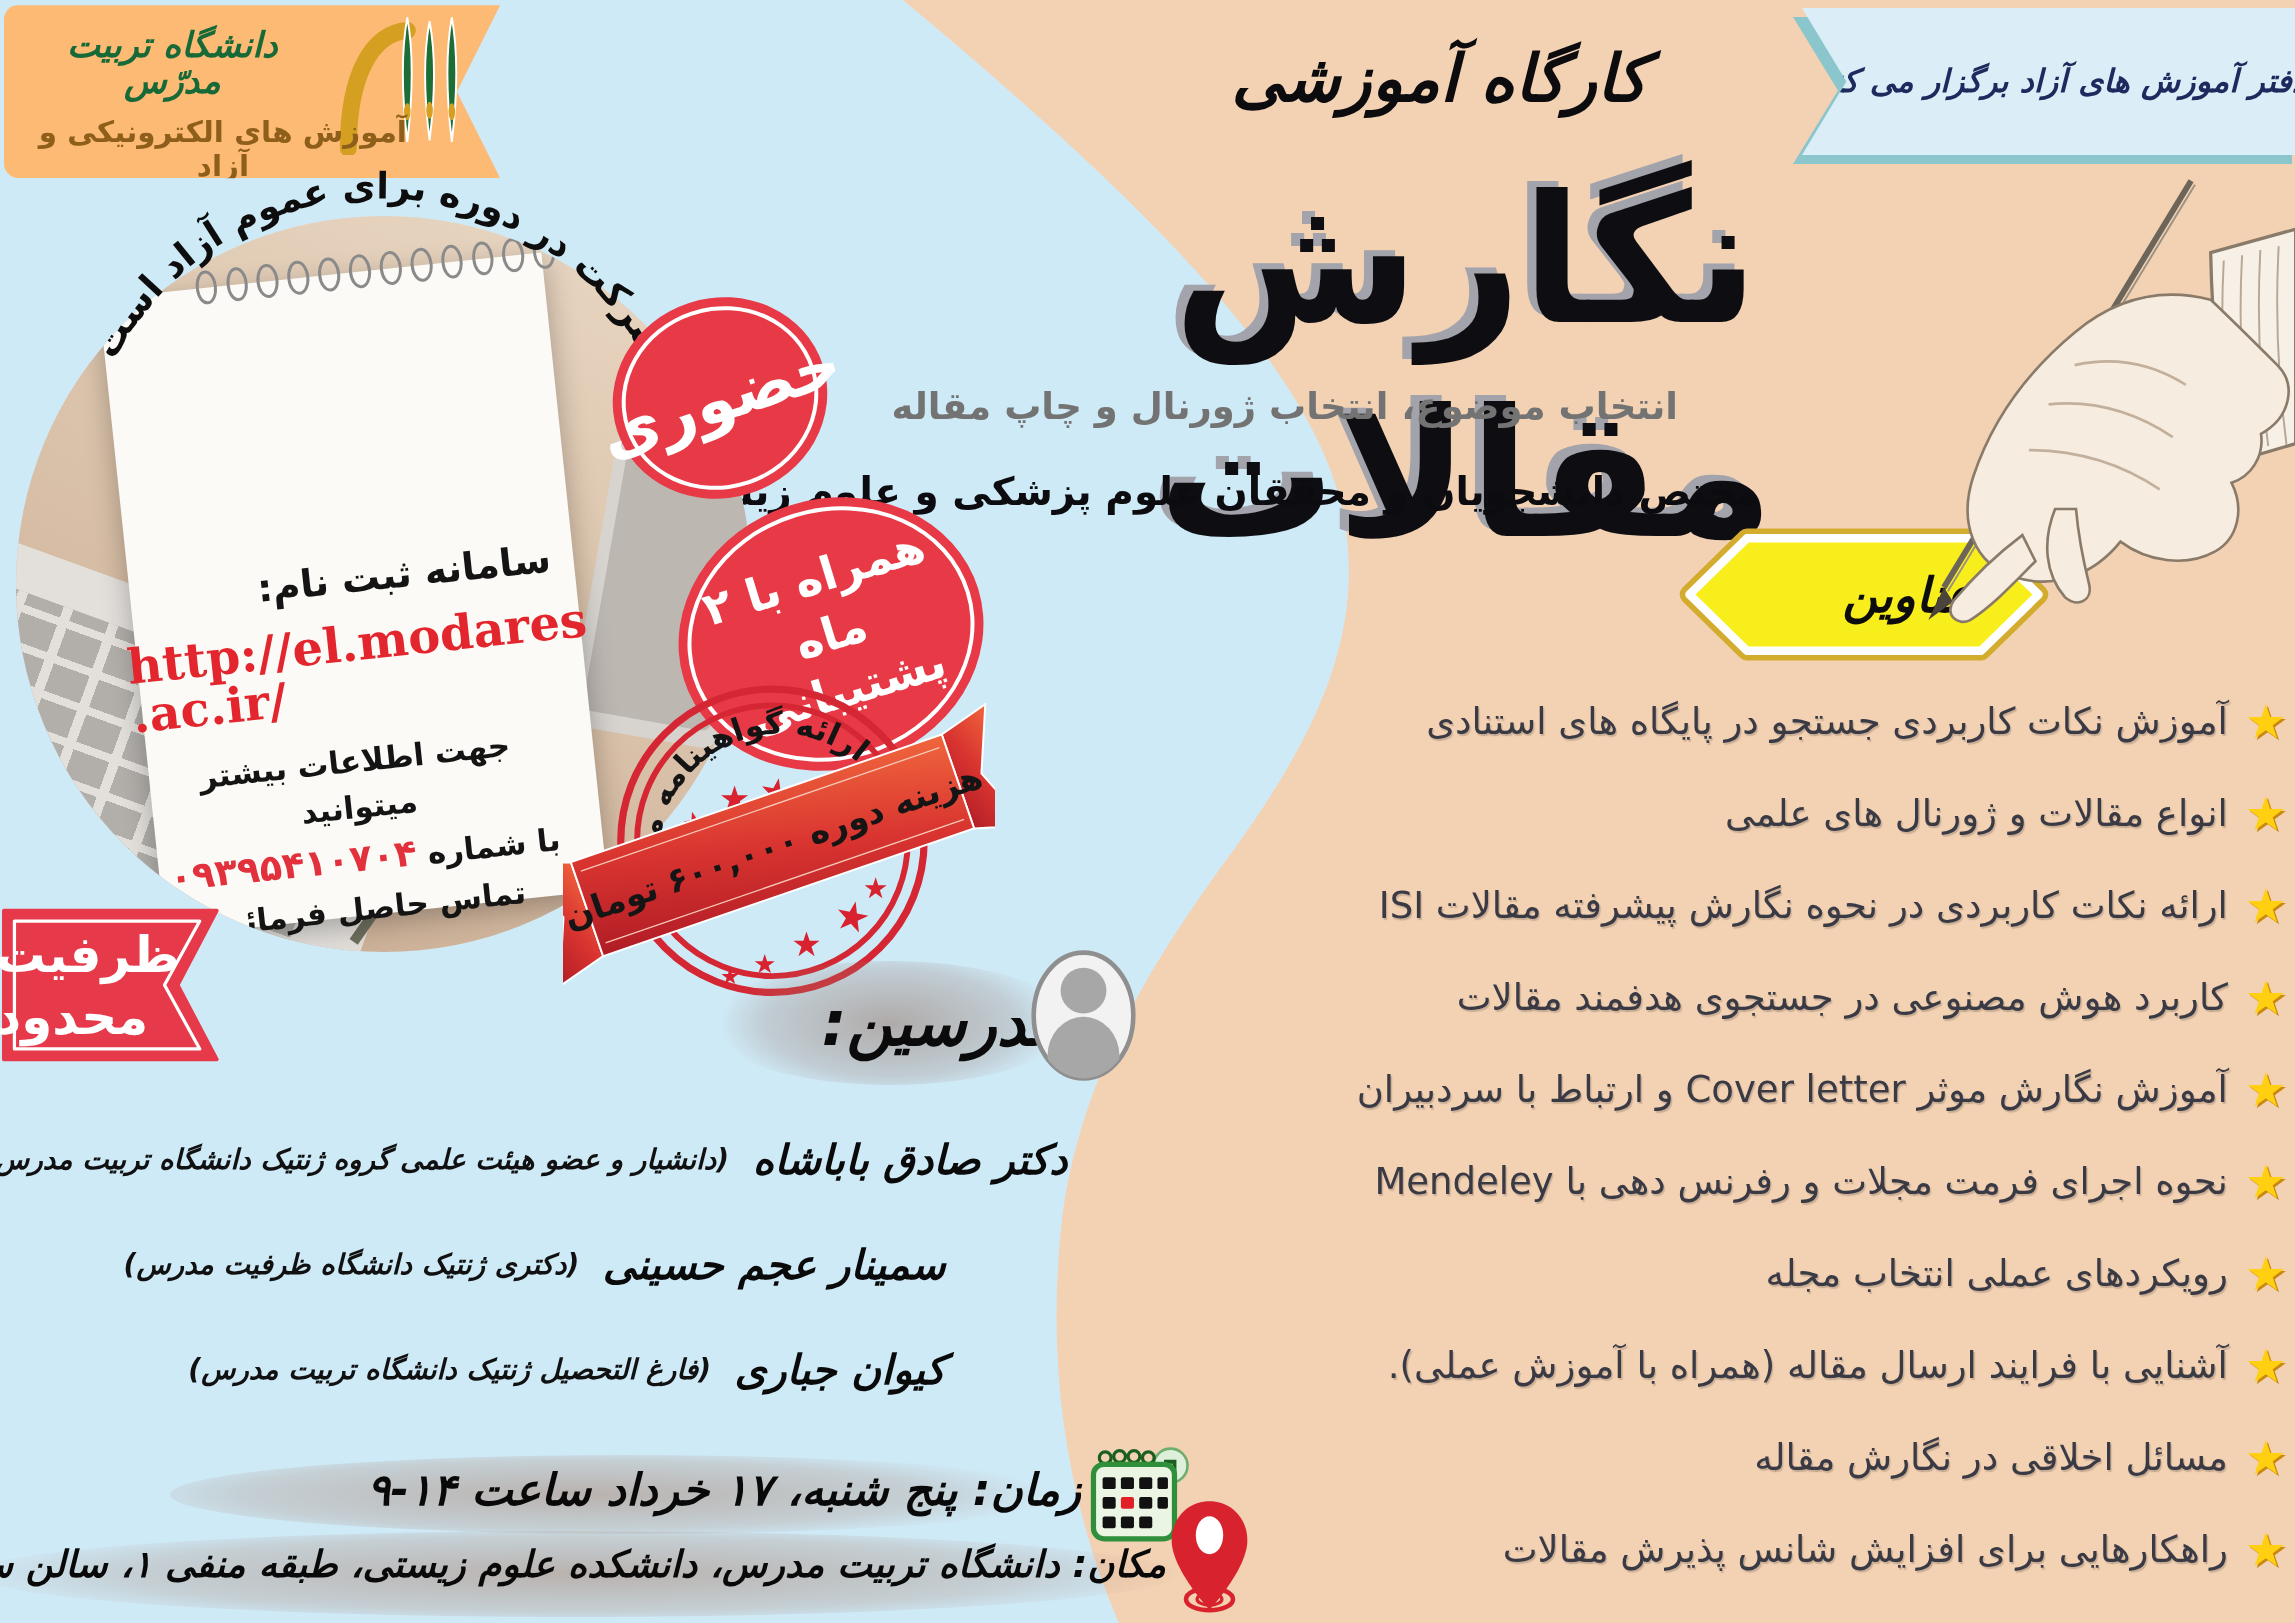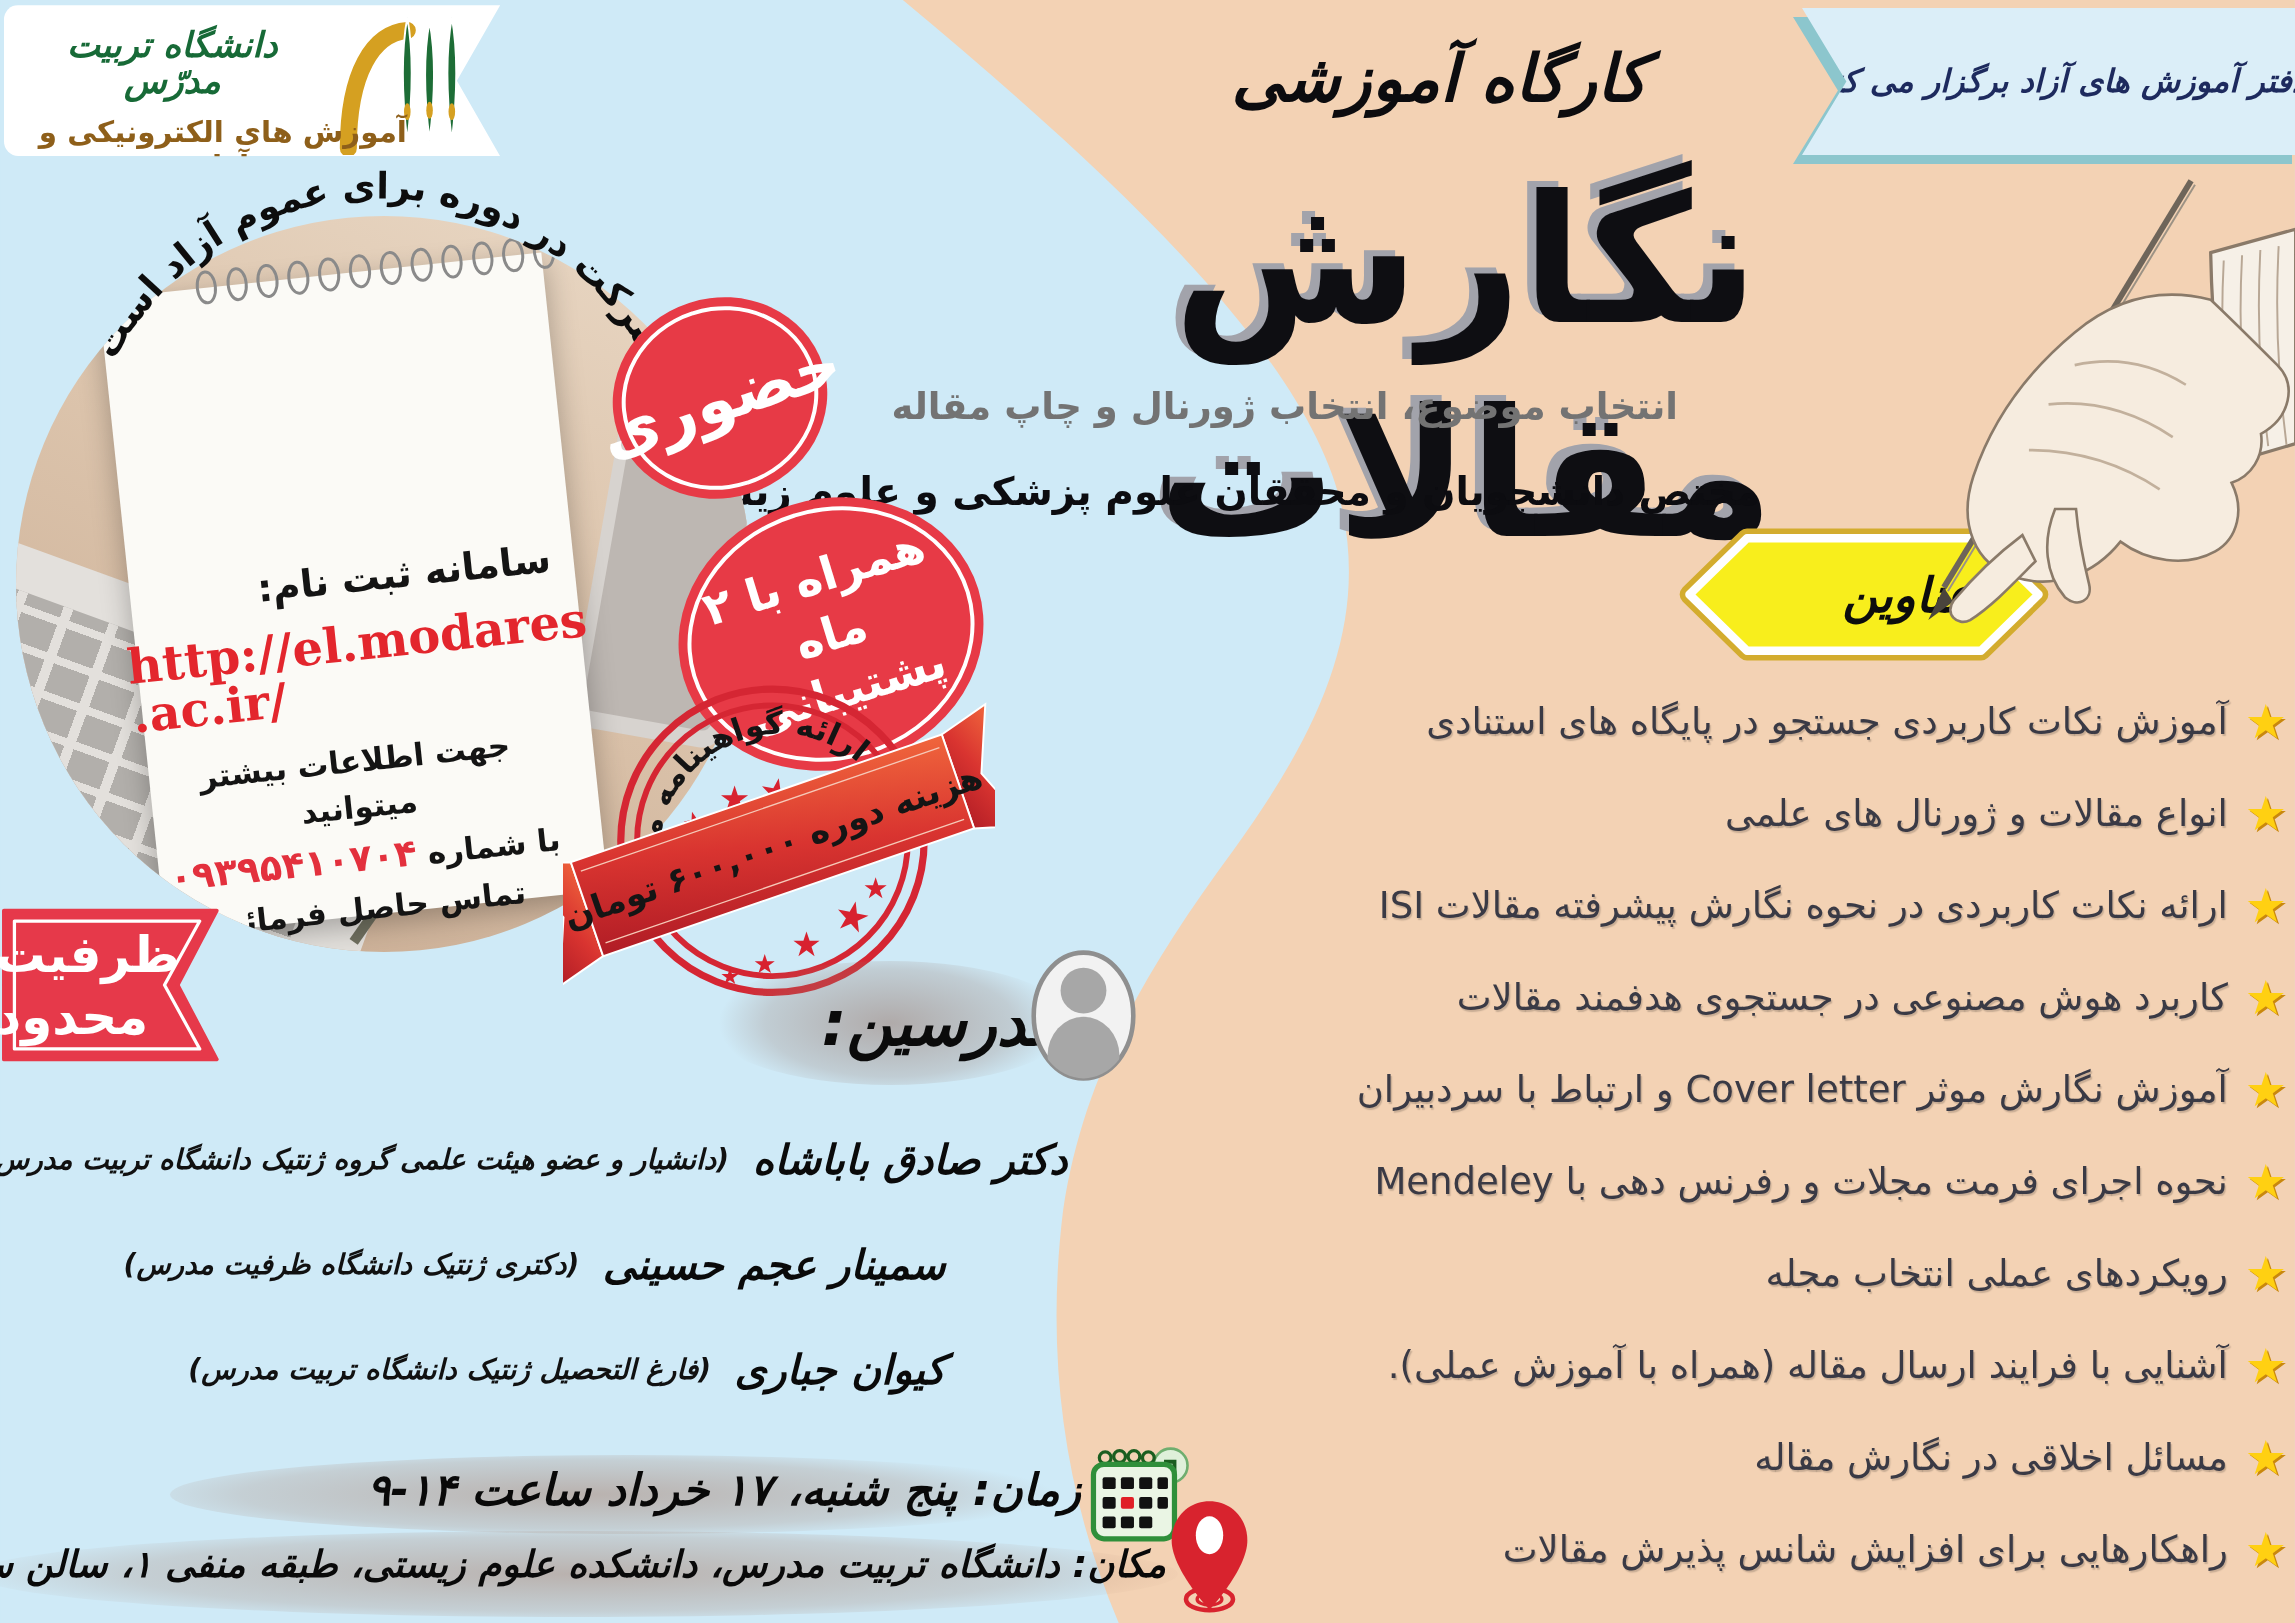--- a/index.html
+++ b/index.html
@@ -2,21 +2,21 @@
 <html lang="fa" style="font-size:10.5px"><head>
 <meta charset="utf-8">
 <style>
   html,body{margin:0;padding:0;background:#888;}
   .poster{position:relative;width:2295px;height:1623px;overflow:hidden;direction:rtl;
           font-family:"DejaVu Sans",sans-serif;background:#cfeaf7;}
   .abs{position:absolute;}
   svg{display:block;}
 
   
-  .uni-banner{left:3.9px;top:5.2px;width:509px;height:151px;background:#ffffff;
+  .uni-banner{left:3.9px;top:5.2px;width:509px;height:173px;background:#fdba74;
               clip-path:polygon(0 0,97.5% 0,89% 50%,97.5% 100%,0 100%);border-radius:14.4px;}
   .uni-name{left:14.4px;top:9.2px;width:308px;height:98px;color:#176a37;font-size:35px;font-weight:bold;
             font-style:italic;display:flex;align-items:center;justify-content:center;text-align:center;line-height:1.05;}
   .uni-emblem{left:326px;top:6.5px;}
   .uni-dept{left:13px;top:110px;width:412px;color:#8e5f1a;font-size:29.4px;font-weight:bold;text-align:center;}
 
   
   .org-shadow{left:1793px;top:17px;width:499px;height:147px;background:#8cc6cd;
               clip-path:polygon(0 0,100% 0,100% 100%,0 100%,9% 50%);}
   .org-banner{left:1802px;top:7.9px;width:493px;height:147px;background:#dbeef8;

